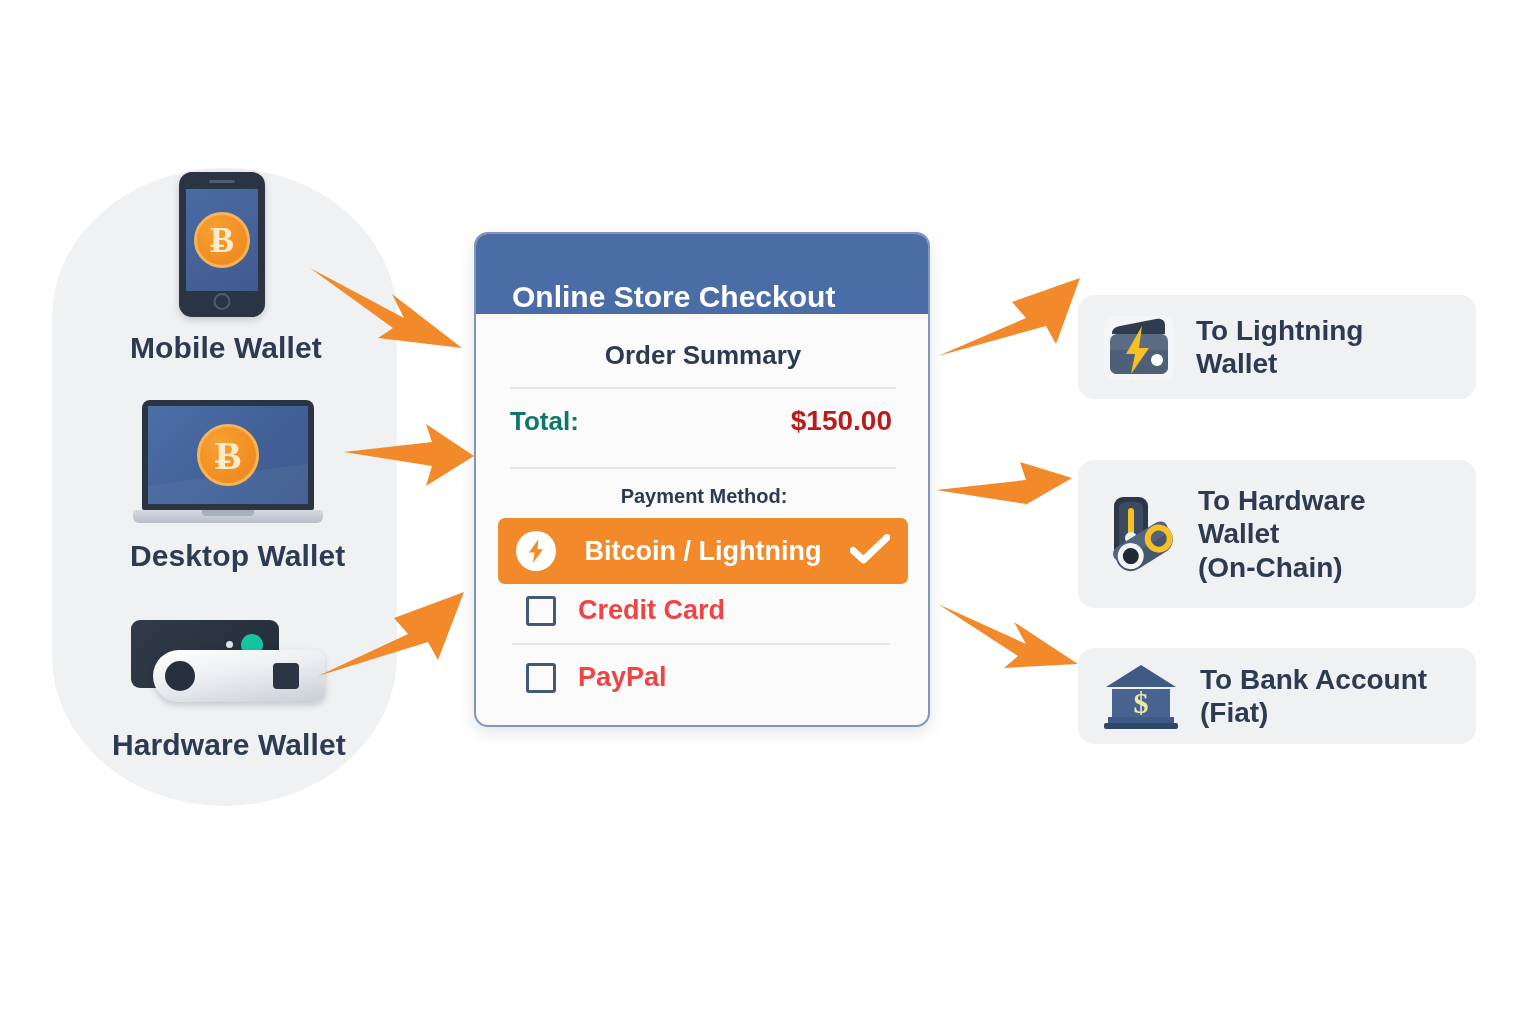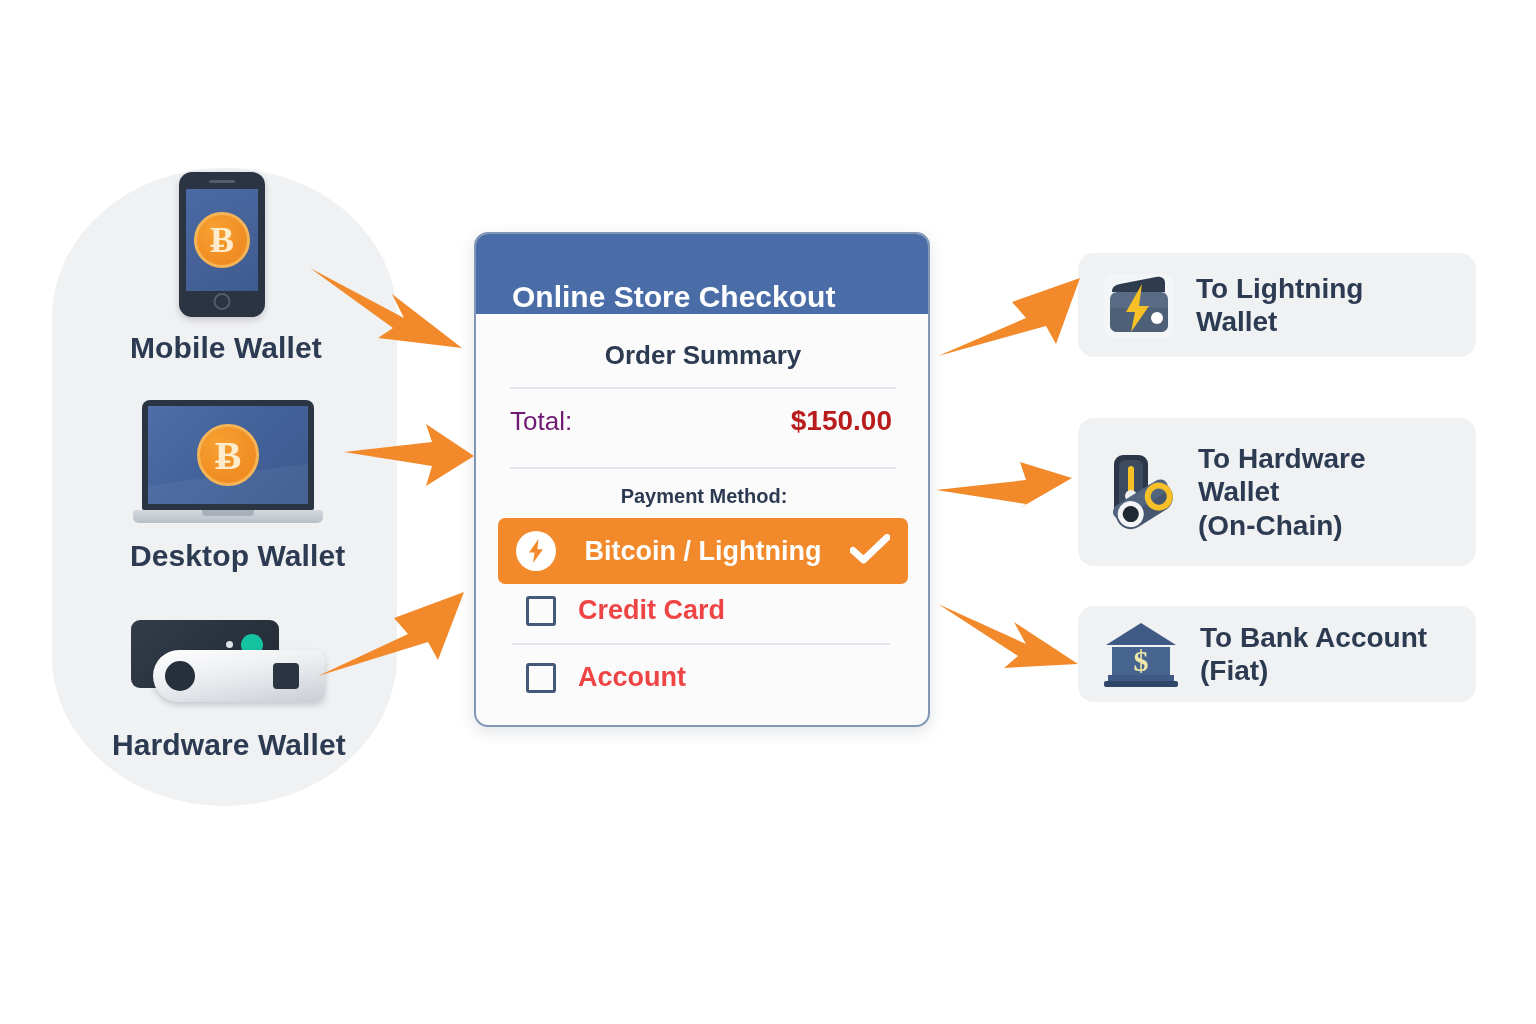--- a/index.html
+++ b/index.html
@@ -127,21 +127,21 @@
     display: flex; align-items: flex-end; padding-left: 36px;
   }
   .checkout-title { color: #ffffff; font-size: 30px; font-weight: 700; }
   .checkout-body { padding: 26px 32px 0 34px; text-align: center; }
   .order-summary { font-size: 26px; font-weight: 700; color: #2c3a52; }
   .rule { height: 2px; background: #e2e6ec; margin: 16px 0 0; }
   .total-row {
     display: flex; justify-content: space-between; align-items: baseline;
     padding: 16px 4px 14px 0;
   }
-  .total-label { font-size: 26px; font-weight: 400; color: #701a75; }
+  .total-label { font-size: 26px; font-weight: 700; color: #0f766e; }
   .total-value { font-size: 28px; font-weight: 700; color: #b91c1c; }
   .pay-method-label {
     font-size: 20px; font-weight: 700; color: #2c3a52;
     margin: 16px 0 10px 2px;
   }
   .pay-option {
     display: flex; align-items: center; gap: 22px;
     padding: 11px 18px 11px 16px;
   }
   .pay-option.selected {
@@ -161,20 +161,21 @@
   }
   .pay-rule { height: 2px; background: #e2e6ec; margin: 6px 6px 6px 2px; }
 
   
   .dest {
     position: absolute;
     background: #f0f1f3;
     border-radius: 16px;
     display: flex; align-items: center; gap: 18px;
     padding: 0 26px 0 22px;
+    margin-top: 42px;
   }
   .dest-label {
     font-size: 28px; font-weight: 700; color: #2c3a52; line-height: 1.18;
   }
   .dest-icon { flex: none; display: flex; align-items: center; }
 
   
   .arrows { position: absolute; inset: 0; pointer-events: none; }
 </style>
 </head>
@@ -254,21 +255,21 @@
       </div>
 
       <div class="pay-option">
         <span class="checkbox"></span>
         <span class="pay-label">Credit Card</span>
       </div>
       <div class="pay-rule"></div>
 
       <div class="pay-option">
         <span class="checkbox"></span>
-        <span class="pay-label">Account</span>
+        <span class="pay-label">PayPal</span>
       </div>
     </div>
   </div>
 
   <div class="dest" style="left:1078px; top:253px; width:398px; height:104px;">
     <span class="dest-icon">
       <svg width="78" height="74" viewBox="0 0 78 74" aria-hidden="true">
         <rect x="4" y="6" width="70" height="64" rx="10" fill="#f4f5f7"></rect>
         <path d="M12 24c0-5 3-7 8-8l36-7c5-1 9 1 9 6v9H12z" fill="#2e3c4e"></path>
         <rect x="10" y="24" width="58" height="40" rx="7" fill="#5a6c85"></rect>

